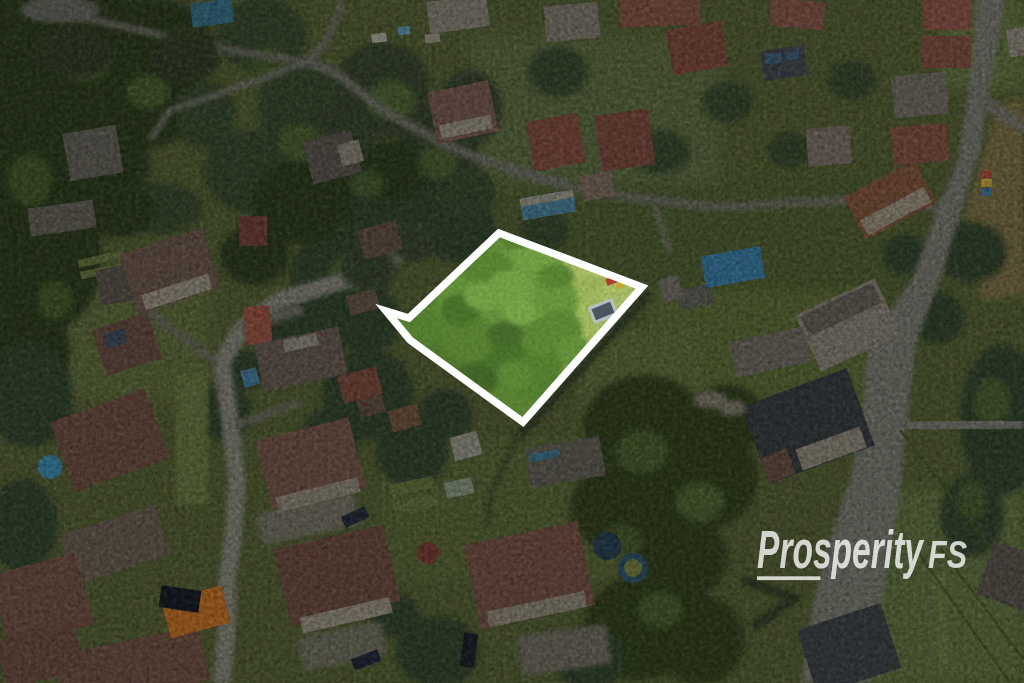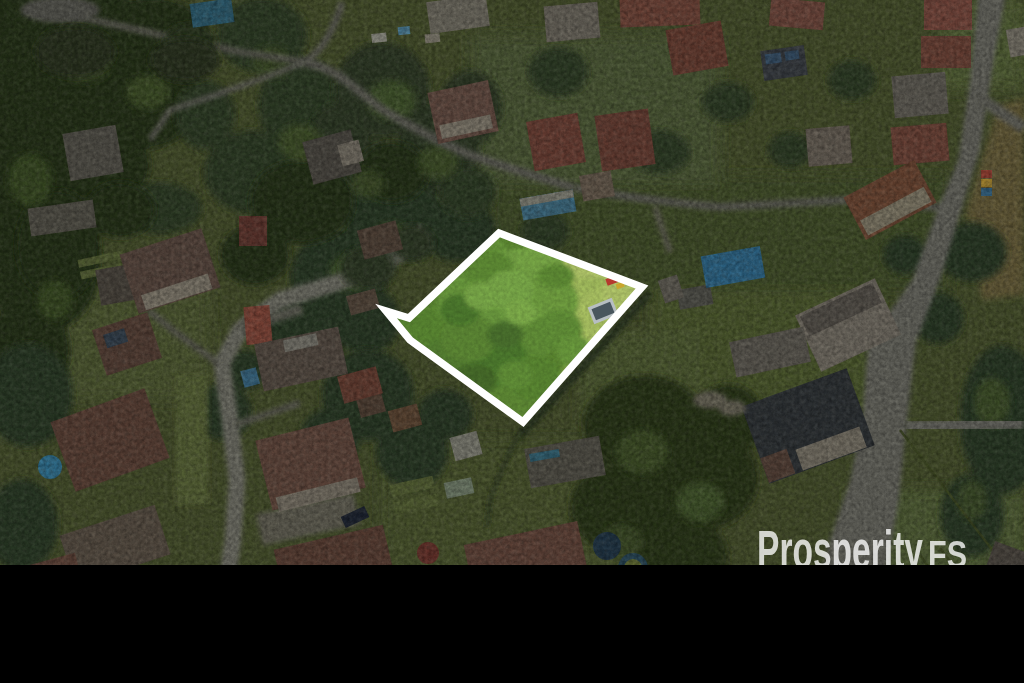--- a/index.html
+++ b/index.html
@@ -1,17 +1,17 @@
 <!DOCTYPE html>
 <html><head>
 <meta charset="utf-8">
 <style>
   html,body{margin:0;padding:0;background:#000;}
-  #stage{position:relative;width:1024px;height:565px;overflow:hidden;
-         font-family:"Liberation Sans", sans-serif;}
+  #stage{position:relative;width:1024px;height:683px;overflow:hidden;
+         font-family:"Liberation Sans", sans-serif;font-style:italic;}
   svg{display:block}
 </style>
 </head>
 <body>
 <div id="stage">
 <svg width="1024" height="683" viewBox="0 0 1024 683" xmlns="http://www.w3.org/2000/svg">
 <defs>
   <filter id="b2" x="-30%" y="-30%" width="160%" height="160%">
           <feGaussianBlur stdDeviation="2"></feGaussianBlur>
         </filter>

